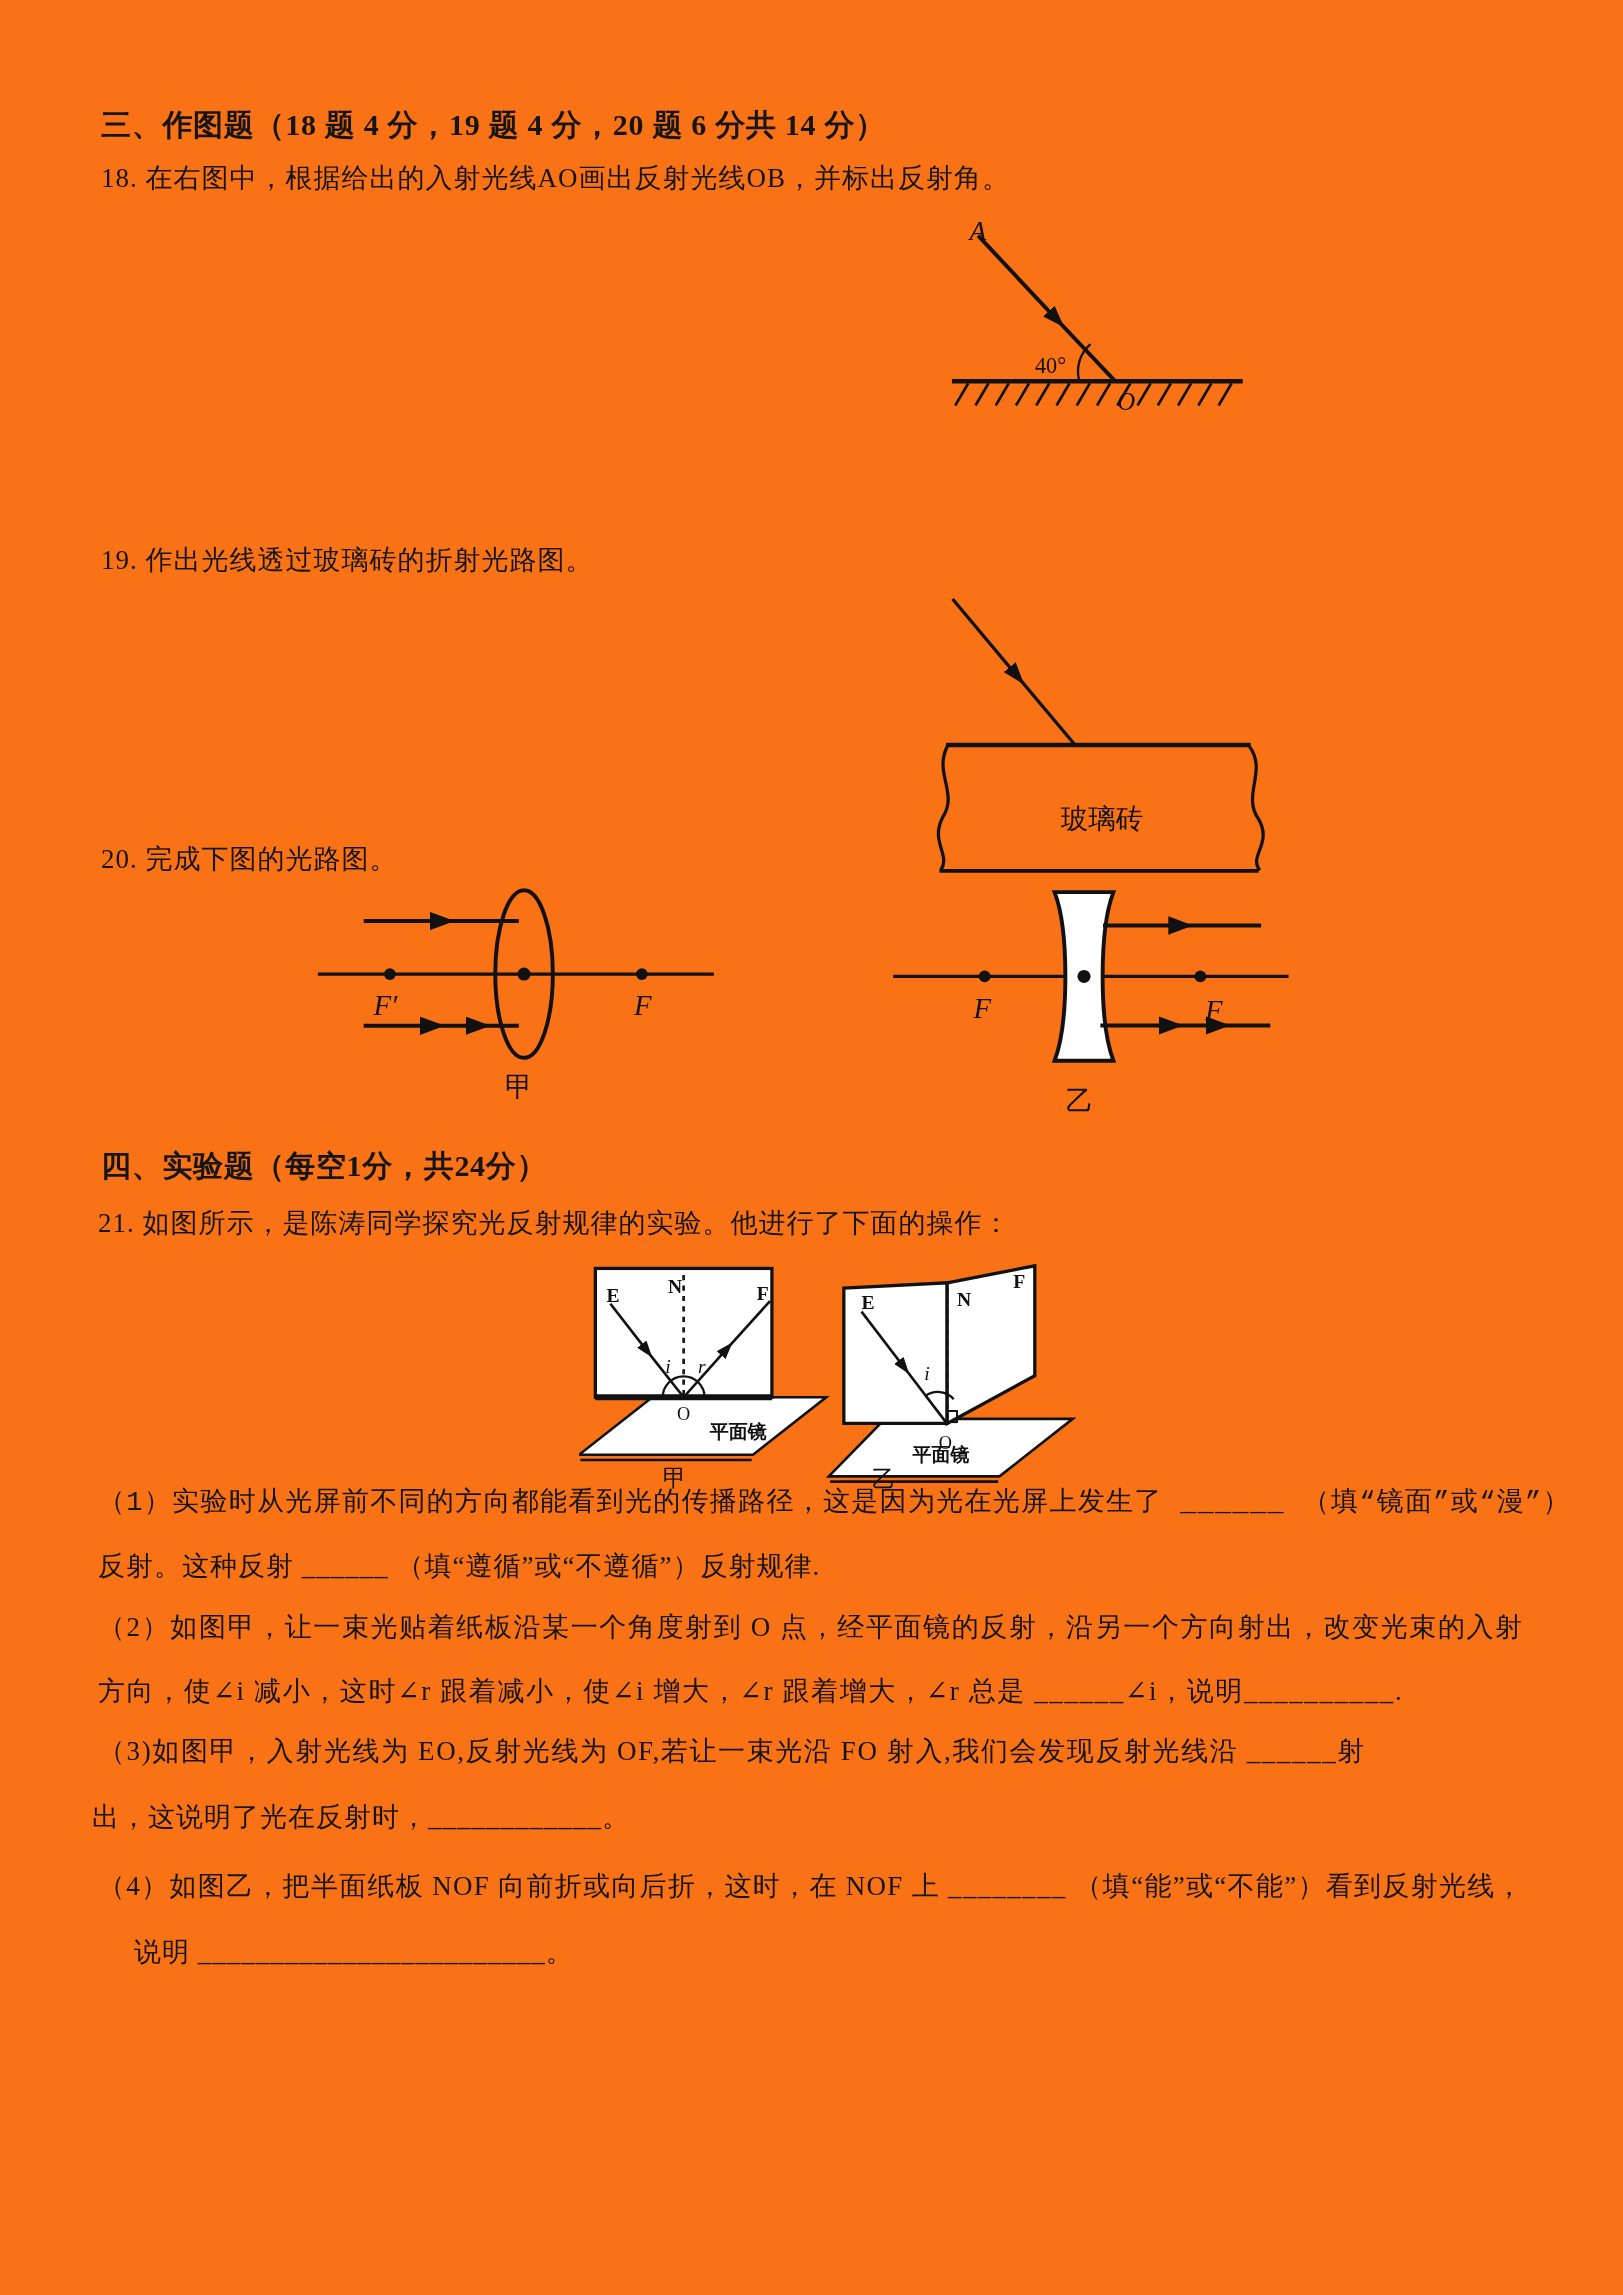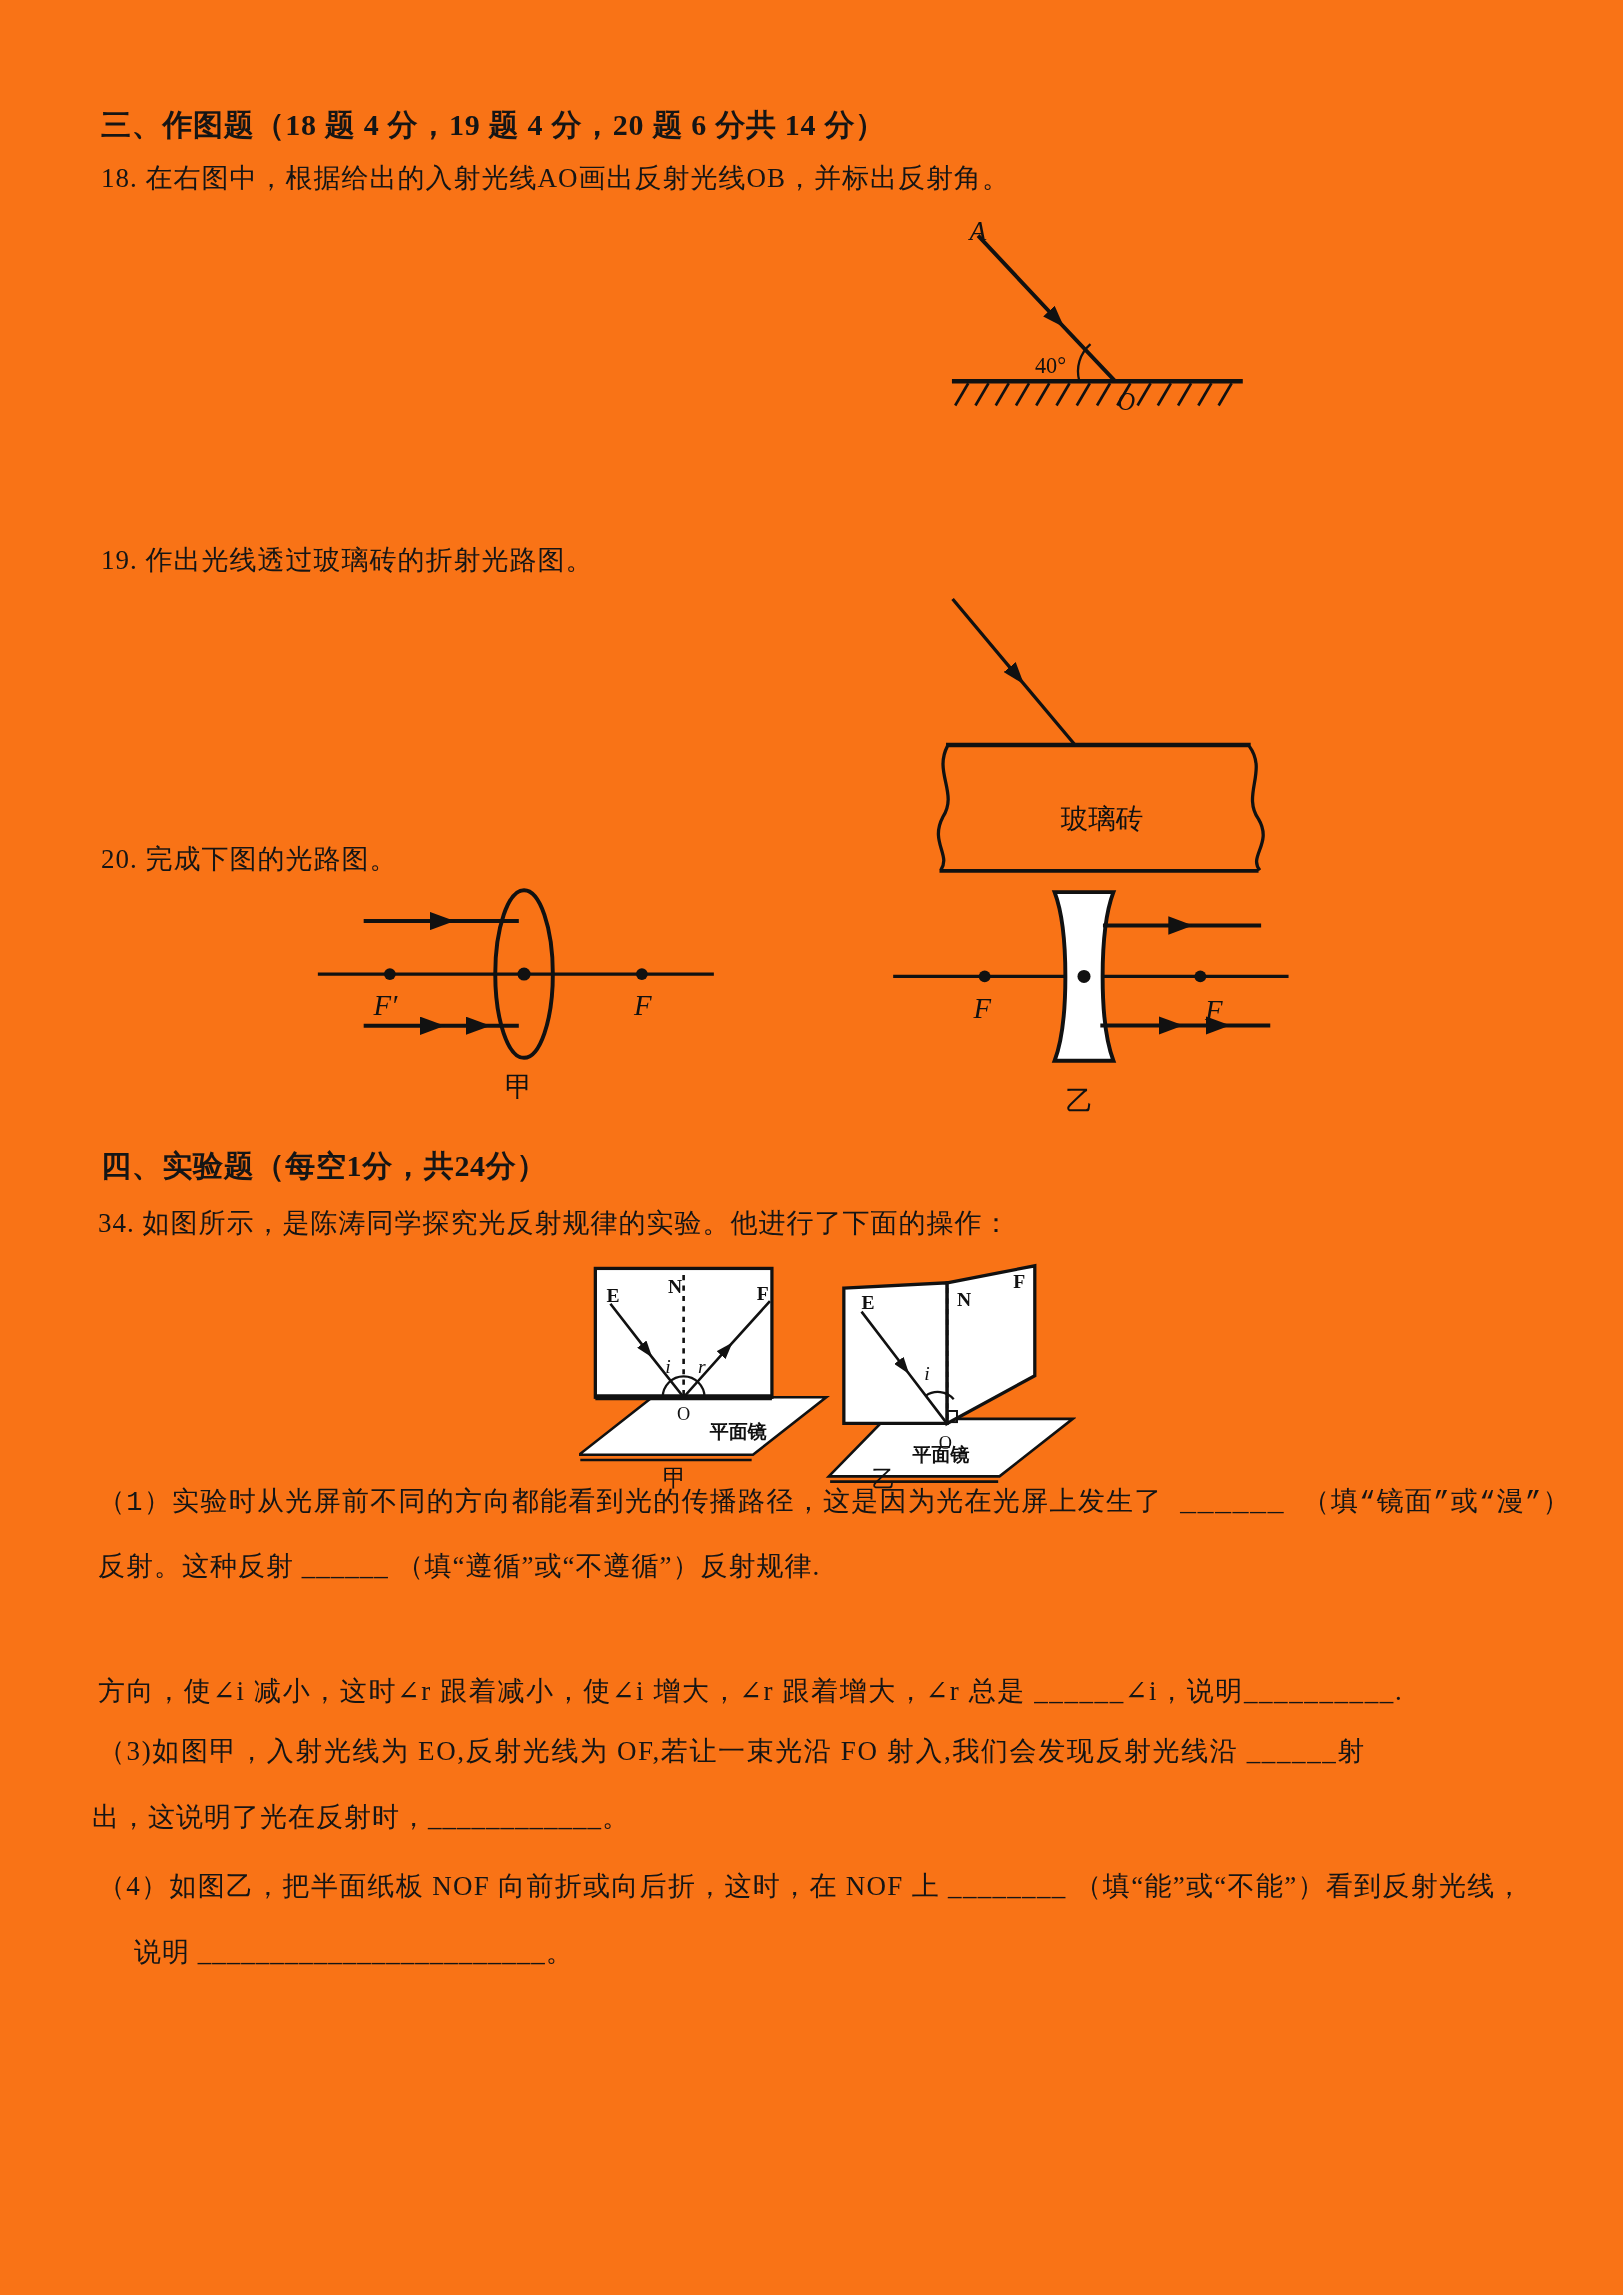--- a/index.html
+++ b/index.html
@@ -116,21 +116,21 @@
     <circle cx="155" cy="143" r="9" fill="#111"></circle>
     <circle cx="307" cy="143" r="10" fill="#111"></circle>
     <circle cx="485" cy="143" r="9" fill="#111"></circle>
     <text x="138" y="206" font-size="44" class="it">F</text>
     <text x="492" y="210" font-size="44" class="it">F</text>
     <text x="300" y="348" font-size="42" text-anchor="middle">乙</text>
   </svg>
 
   <div class="abs hdr" style="left:101px;top:1146px;">四、实验题（每空1分，共24分）</div>
 
-  <div class="abs line" style="left:98px;top:1207px;">34. 如图所示，是陈涛同学探究光反射规律的实验。他进行了下面的操作：</div>
+  <div class="abs line" style="left:98px;top:1207px;">21. 如图所示，是陈涛同学探究光反射规律的实验。他进行了下面的操作：</div>
 
   <svg class="abs" style="left:579px;top:1263px;" width="497" height="226" viewBox="0 0 760 345">
     <defs>
       <marker id="arr21" markerUnits="userSpaceOnUse" markerWidth="26" markerHeight="18" refX="13" refY="9" orient="auto">
         <path d="M0,0 L26,9 L0,18 Z" fill="#111"></path>
       </marker>
     </defs>
 
     <g>
       <polygon points="112,205 378,205 266,293 0,293" fill="#ffffff" stroke="#111" stroke-width="4"></polygon>
@@ -165,20 +165,21 @@
       <text x="664" y="38" font-size="30" font-weight="bold">F</text>
       <text x="528" y="178" font-size="30" class="it">i</text>
       <text x="550" y="284" font-size="28">O</text>
       <text x="510" y="302" font-size="29" font-weight="bold">平面镜</text>
       <text x="448" y="343" font-size="36">乙</text>
     </g>
   </svg>
 
   <div class="abs line" style="left:98px;top:1487px;letter-spacing:1.3px;font-family:Liberation Mono, monospace;">（1）实验时从光屏前不同的方向都能看到光的传播路径，这是因为光在光屏上发生了 ______ （填“镜面”或“漫”）</div>
   <div class="abs line" style="left:98px;top:1550px;">反射。这种反射 ______ （填“遵循”或“不遵循”）反射规律.</div>
+  <div class="abs line" style="left:98px;top:1611px;letter-spacing:1.6px;">（2）如图甲，让一束光贴着纸板沿某一个角度射到 O 点，经平面镜的反射，沿另一个方向射出，改变光束的入射</div>
   <div class="abs line" style="left:98px;top:1675px;letter-spacing:1.6px;">方向，使∠i 减小，这时∠r 跟着减小，使∠i 增大，∠r 跟着增大，∠r 总是 ______∠i，说明__________.</div>
   <div class="abs line" style="left:98px;top:1735px;letter-spacing:1.6px;">（3)如图甲，入射光线为 EO,反射光线为 OF,若让一束光沿 FO 射入,我们会发现反射光线沿 ______射</div>
   <div class="abs line" style="left:92px;top:1801px;">出，这说明了光在反射时，____________。</div>
   <div class="abs line" style="left:98px;top:1870px;letter-spacing:1.3px;">（4）如图乙，把半面纸板 NOF 向前折或向后折，这时，在 NOF 上 ________ （填“能”或“不能”）看到反射光线，</div>
   <div class="abs line" style="left:98px;top:1936px;margin-left:36px;">说明 ________________________。</div>
 
 </div>
 
 
 </body></html>

